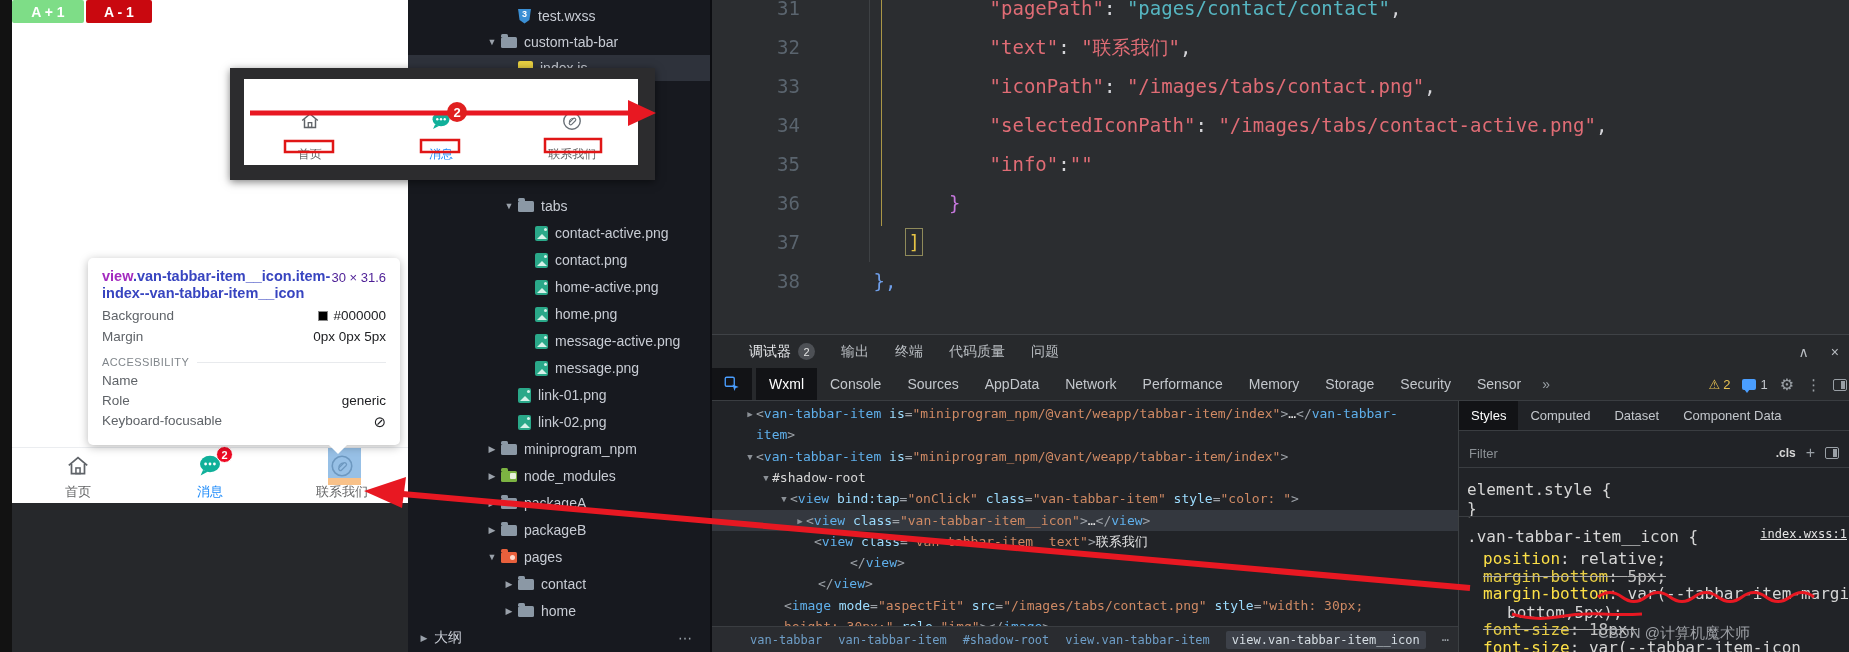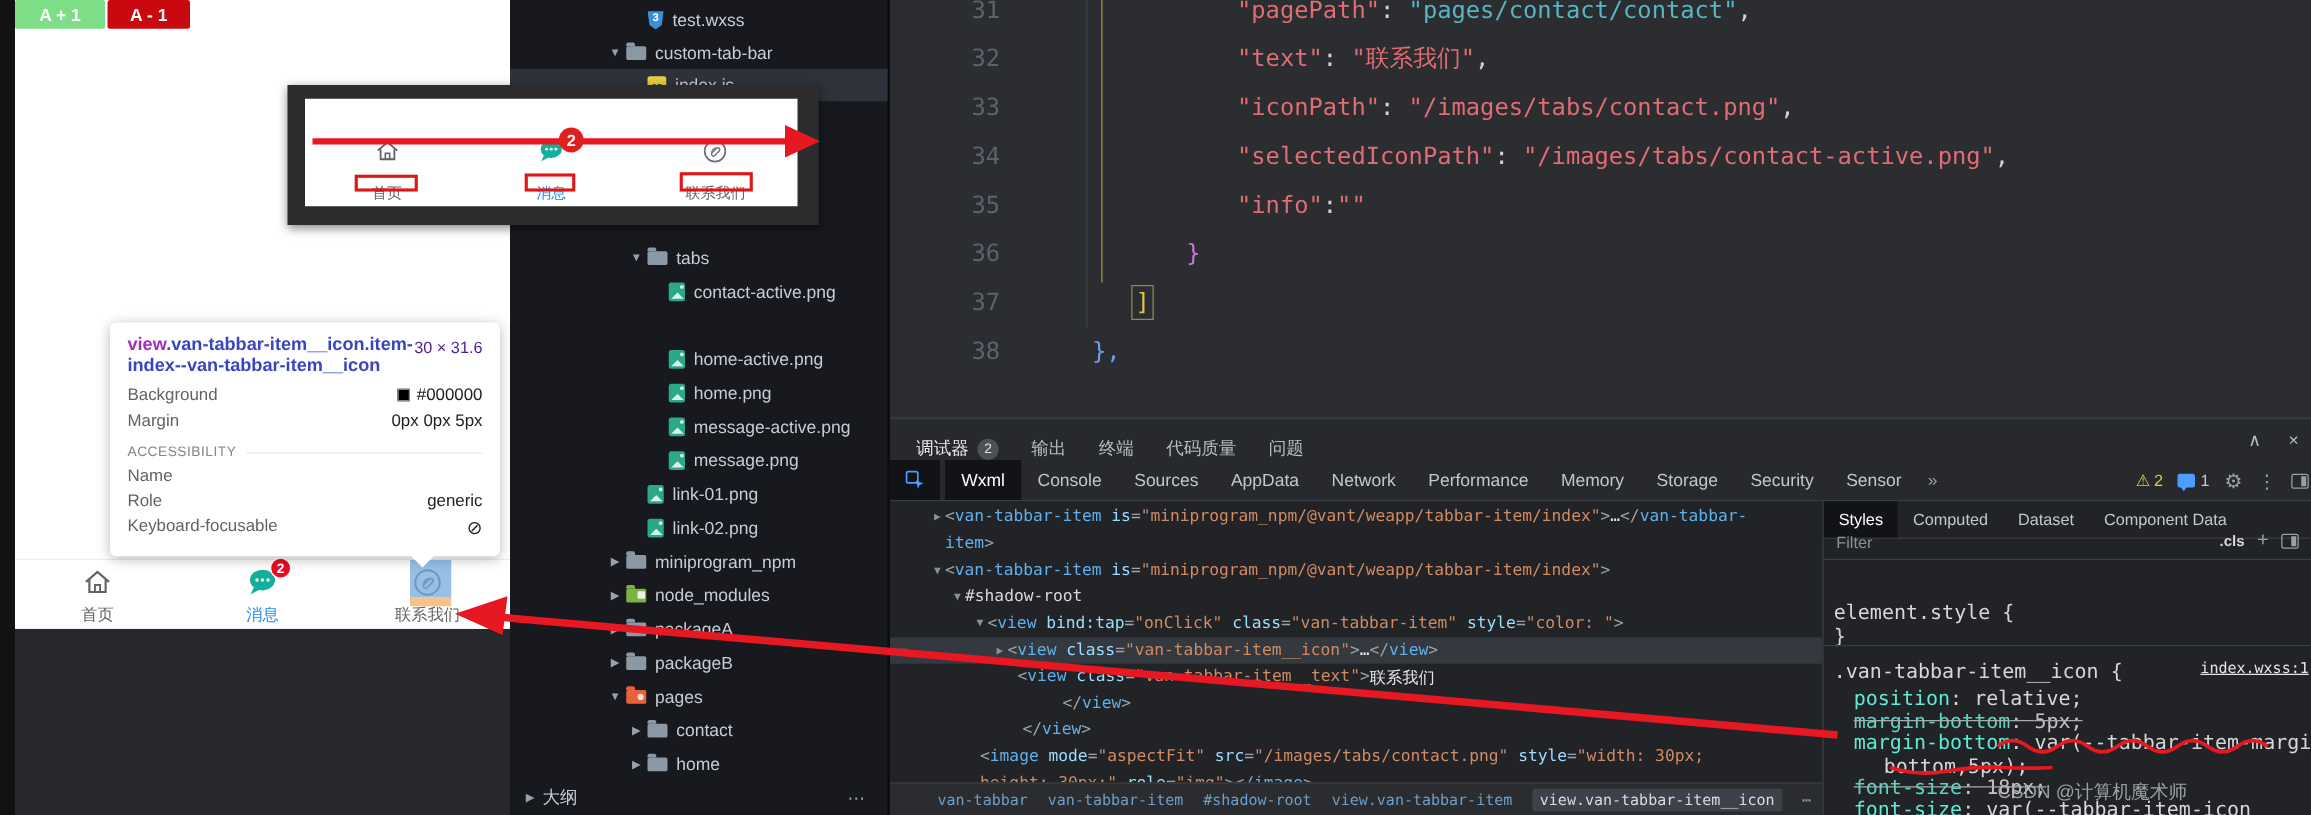--- a/index.html
+++ b/index.html
@@ -81,21 +81,21 @@
   .ed-num { position:absolute; left:0; width:88px; text-align:right; color:#5a646e; }
   .ed-code { position:absolute; left:150px; }
   .c-key { color:#e06c75; } .c-cyan { color:#56b6c2; } .c-p { color:#d4d4d8; }
   .c-magenta { color:#c678dd; } .c-blue { color:#6f9ee8; }
   .c-bracket { color:#e5c245; outline:1px solid #8f8a5a; outline-offset:2px; }
   #indent-guide { position:absolute; left:157px; top:0; height:262px; border-left:1px solid #3e4144; }
   #bracket-guide { position:absolute; left:169px; top:0; height:226px; border-left:1px solid rgba(213,186,77,.75); }
 
   
   #debugger { position:absolute; left:712px; top:334px; width:1137px; height:318px; background:#27292c; border-top:1px solid #3f4246; }
-  #dbg-title { position:absolute; left:0; top:0; width:100%; height:33px; display:flex; align-items:flex-end; padding-left:21px; gap:26px; }
+  #dbg-title { position:absolute; left:0; top:0; width:100%; height:33px; display:flex; align-items:center; padding-left:37px; gap:26px; }
   .dbg-tab { color:#b9bdc2; font-size:14px; display:flex; align-items:center; gap:7px; cursor:pointer; }
   .dbg-tab.active { color:#e8eaed; }
   .dbg-badge { width:17px; height:17px; border-radius:9px; background:#4d5055; color:#e3e3e3; font-size:11px;
                display:flex; align-items:center; justify-content:center; }
   #dbg-win { position:absolute; right:10px; top:0; height:33px; display:flex; align-items:center; gap:22px; color:#b9bdc2; font-size:14px; }
   #tool-tabs { position:absolute; left:0; top:33px; width:100%; height:33px; display:flex; align-items:stretch; border-bottom:1px solid #3a3d41; }
   #picker-btn { width:40px; display:flex; align-items:center; justify-content:center; background:#121316; margin-right:4px; }
   .tool-tab { padding:0 13px; display:flex; align-items:center; color:#c3c7cc; font-size:14px; cursor:pointer; white-space:nowrap; }
   .tool-tab.active { background:#121316; color:#ffffff; }
   #tab-overflow { display:flex; align-items:center; color:#9aa0a6; padding:0 8px; font-size:14px; }
@@ -124,27 +124,27 @@
             display:flex; align-items:center; padding-left:38px; gap:16px; font-family:"DejaVu Sans Mono", monospace; font-size:12px; }
   .crumb { color:#6e9ec7; white-space:nowrap; cursor:pointer; }
   .crumb.selected { background:#3d4149; color:#d5dde3; padding:2px 6px; border-radius:2px; }
   .crumb.more { color:#9aa0a6; }
 
   
   #styles-panel { position:absolute; left:746px; top:66px; width:391px; height:252px; background:#212327; border-left:1px solid #3c4043; }
   #styles-tabs { position:absolute; left:0; top:0; width:100%; height:30px; display:flex; align-items:stretch; border-bottom:1px solid #3a3d41; }
   .st-tab { padding:0 12px; display:flex; align-items:center; color:#c3c7cc; font-size:13px; white-space:nowrap; cursor:pointer; }
   .st-tab.active { background:#121316; color:#fff; }
-  #filter-row { position:absolute; left:0; top:18px; width:100%; height:29px; border-bottom:1px solid #3a3d41;
+  #filter-row { position:absolute; left:0; top:38px; width:100%; height:29px; border-bottom:1px solid #3a3d41;
                 display:flex; align-items:center; padding:0 10px; gap:10px; }
   #filter-input { color:#8b9095; font-size:13px; flex:1; }
   #cls-btn { color:#d6d6d6; font-size:12px; font-weight:bold; }
   #add-rule { color:#9aa0a6; font-size:16px; }
   .s-row { position:absolute; font-family:"DejaVu Sans Mono", monospace; font-size:16px; white-space:pre; color:#d6d6d6; }
-  .s-prop { color:#5eead4;margin-top:12px; } .s-val { color:#d6d6d6; }
+  .s-prop { color:#fde047;margin-top:12px; } .s-val { color:#d6d6d6; }
   .s-strike { text-decoration:line-through; text-decoration-color:#b9b9b9; opacity:.9; }
   .s-divider { position:absolute; left:0; width:100%; border-top:1px solid #3a3d41; }
   .s-link { position:absolute; right:2px; top:0; color:#e5e5e5; font-size:12px; text-decoration:underline; font-family:"DejaVu Sans Mono", monospace; }
 
   #watermark { position:absolute; left:1598px; top:624px; color:rgba(170,173,178,.9); font-size:15px; z-index:45; white-space:nowrap; }
 
   
   #anno { position:absolute; left:0; top:0; width:1849px; height:652px; z-index:40; pointer-events:none; }
 </style>
 </head>
@@ -286,20 +286,25 @@
       </div>
       <div class="tree-row" style="top: 193px; padding-left: 95px;">
         <span class="tree-arrow">▼</span>
         <span class="tree-icon ic-folder"></span>
         <span class="tree-label">tabs</span>
       </div>
       <div class="tree-row" style="top: 220px; padding-left: 112px;">
         <span class="tree-arrow"></span>
         <span class="tree-icon ic-png"></span>
         <span class="tree-label">contact-active.png</span>
+      </div>
+      <div class="tree-row" style="top: 247px; padding-left: 112px;">
+        <span class="tree-arrow"></span>
+        <span class="tree-icon ic-png"></span>
+        <span class="tree-label">contact.png</span>
       </div>
       <div class="tree-row" style="top: 274px; padding-left: 112px;">
         <span class="tree-arrow"></span>
         <span class="tree-icon ic-png"></span>
         <span class="tree-label">home-active.png</span>
       </div>
       <div class="tree-row" style="top: 328px; padding-left: 112px;">
         <span class="tree-arrow"></span>
         <span class="tree-icon ic-png"></span>
         <span class="tree-label">message-active.png</span>

